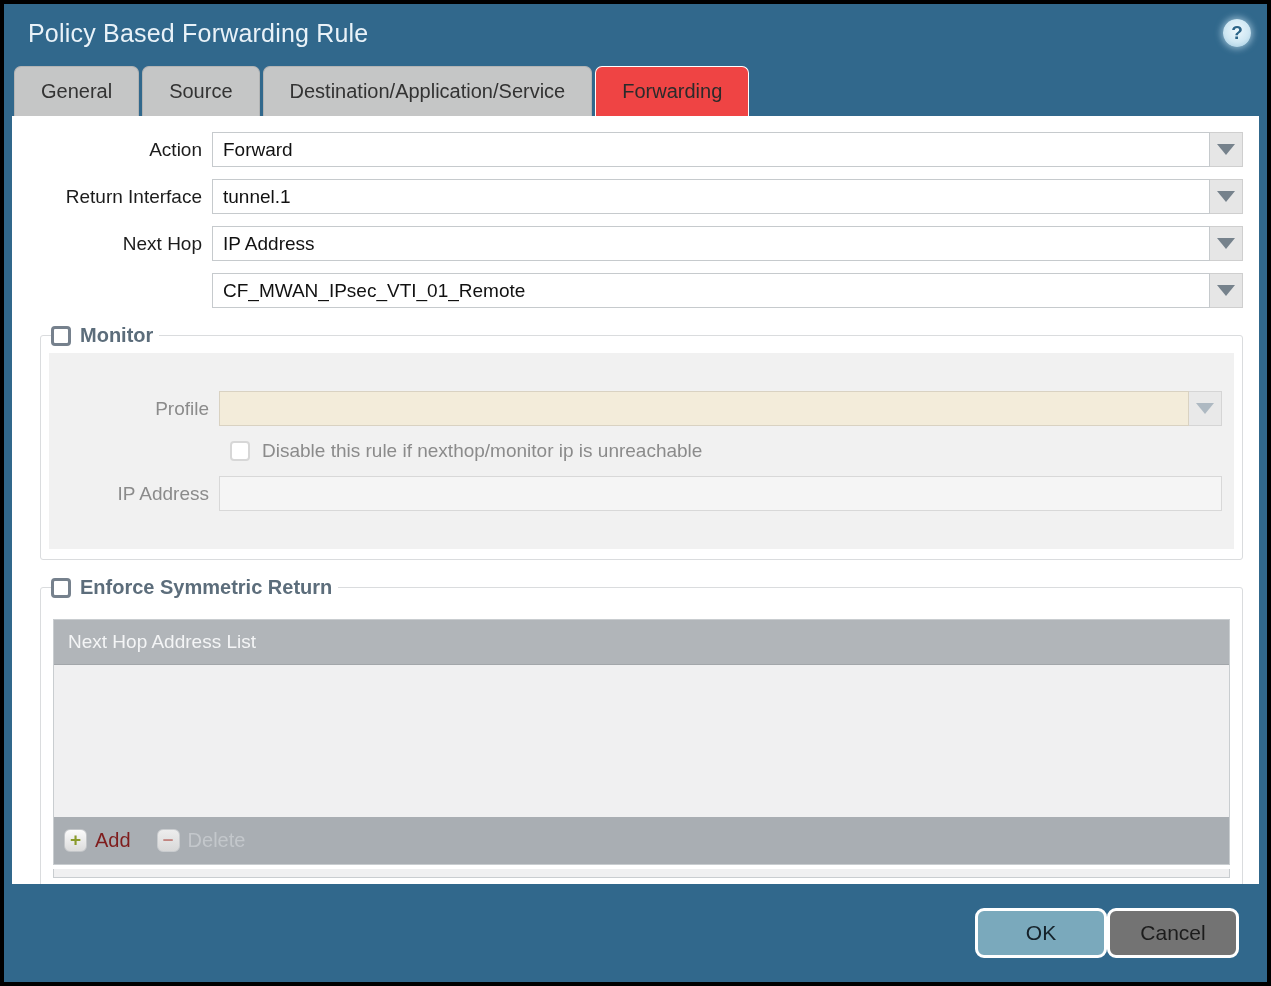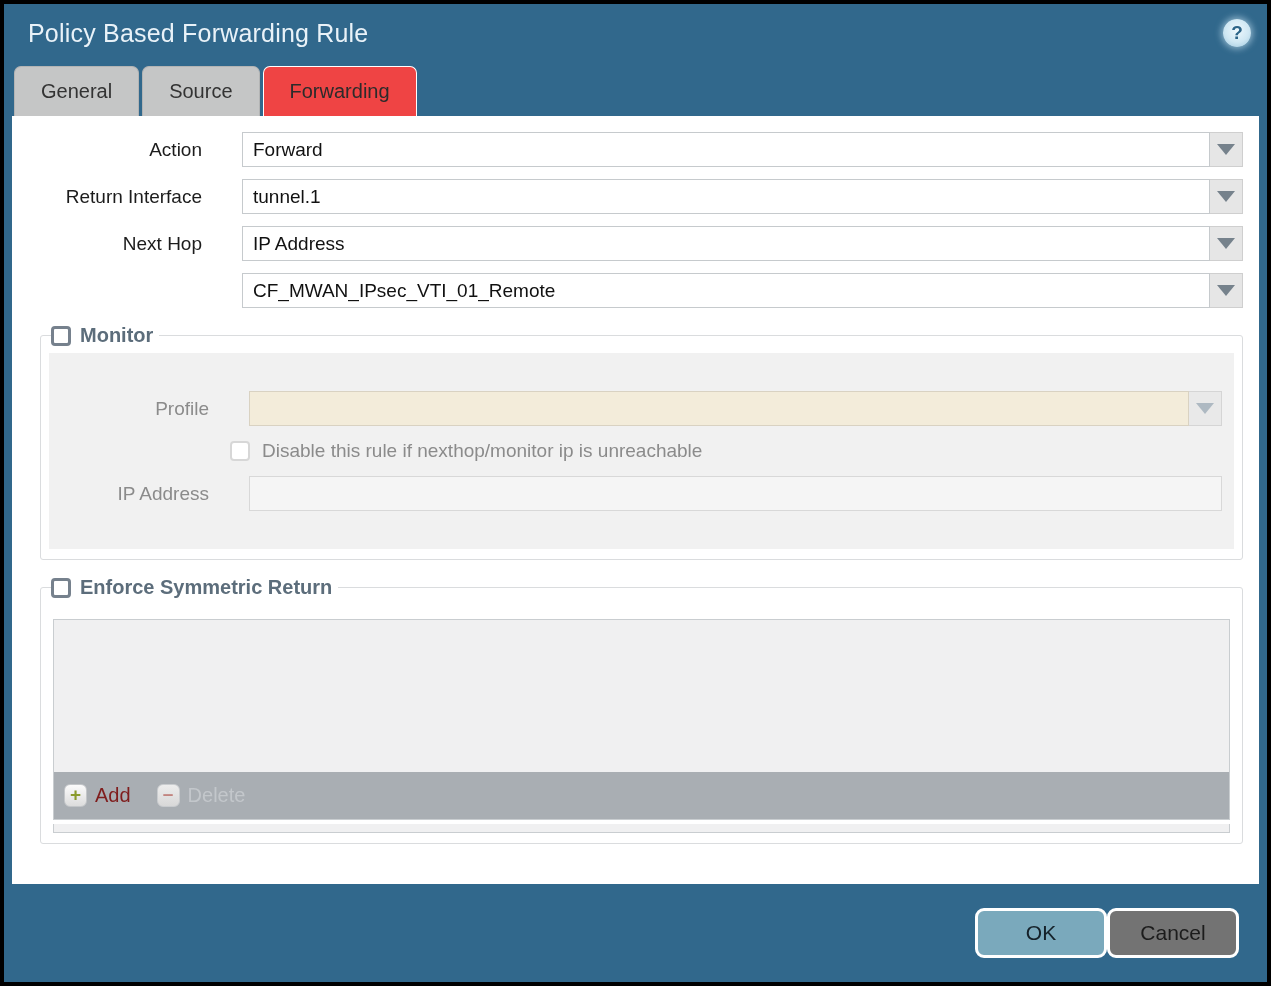--- a/index.html
+++ b/index.html
@@ -79,21 +79,20 @@
     background: #ffffff;
     margin: 0 8px;
     flex: 1;
     padding: 4px 0 10px 0;
     overflow: hidden;
   }
   .form-row {
     display: flex;
     align-items: center;
     margin: 12px 0;
-    gap: 30px;
   }
   .form-label {
     width: 200px;
     text-align: right;
     padding-right: 10px;
     font-size: 19px;
     color: #1c1c1c;
     flex: 0 0 auto;
   }
   .field-wrap {
@@ -278,20 +277,21 @@
 <div class="dialog">
 
   <div class="titlebar">
     <div class="title">Policy Based Forwarding Rule</div>
     <div class="help-icon">?</div>
   </div>
 
   <div class="tabrow">
     <div class="tab">General</div>
     <div class="tab">Source</div>
+    <div class="tab">Destination/Application/Service</div>
     <div class="tab active">Forwarding</div>
   </div>
 
   <div class="content">
 
     <div class="form-row">
       <div class="form-label">Action</div>
       <div class="field-wrap">
         <div class="field">Forward</div>
         <div class="dd-btn">
@@ -357,20 +357,21 @@
         </div>
       </div>
     </fieldset>
 
     <fieldset>
       <legend>
         <span class="checkbox"></span>
         <span class="legend-label">Enforce Symmetric Return</span>
       </legend>
       <div class="sym-table">
+        <div class="sym-header">Next Hop Address List</div>
         <div class="sym-body"></div>
         <div class="sym-footer">
           <div class="tbl-btn">
             <span class="tbl-icon">
                 <span class="plus-glyph">+</span>
               </span>
             <span class="tbl-btn-label">Add</span>
           </div>
           <div class="tbl-btn disabled">
             <span class="tbl-icon">

